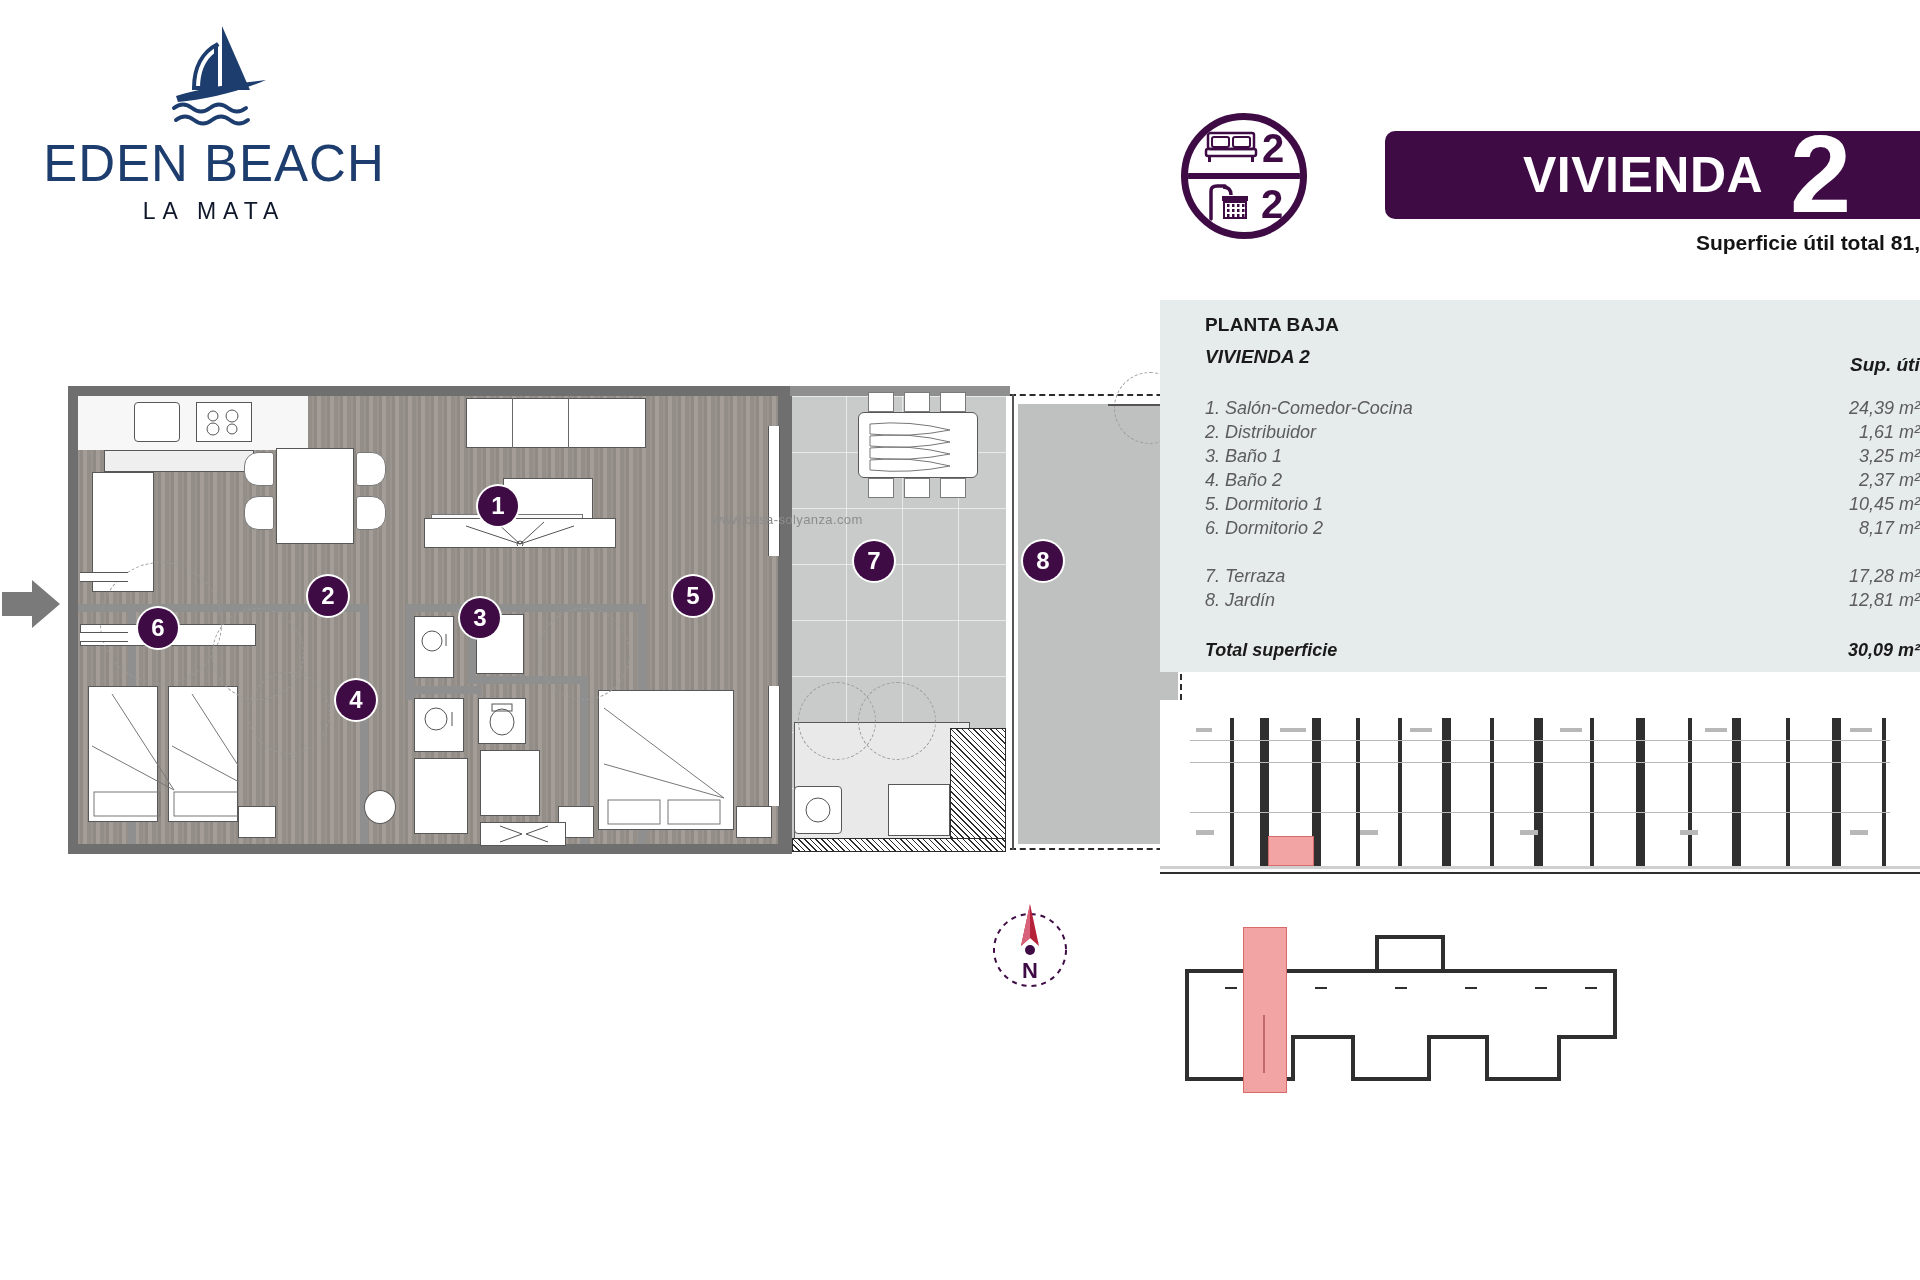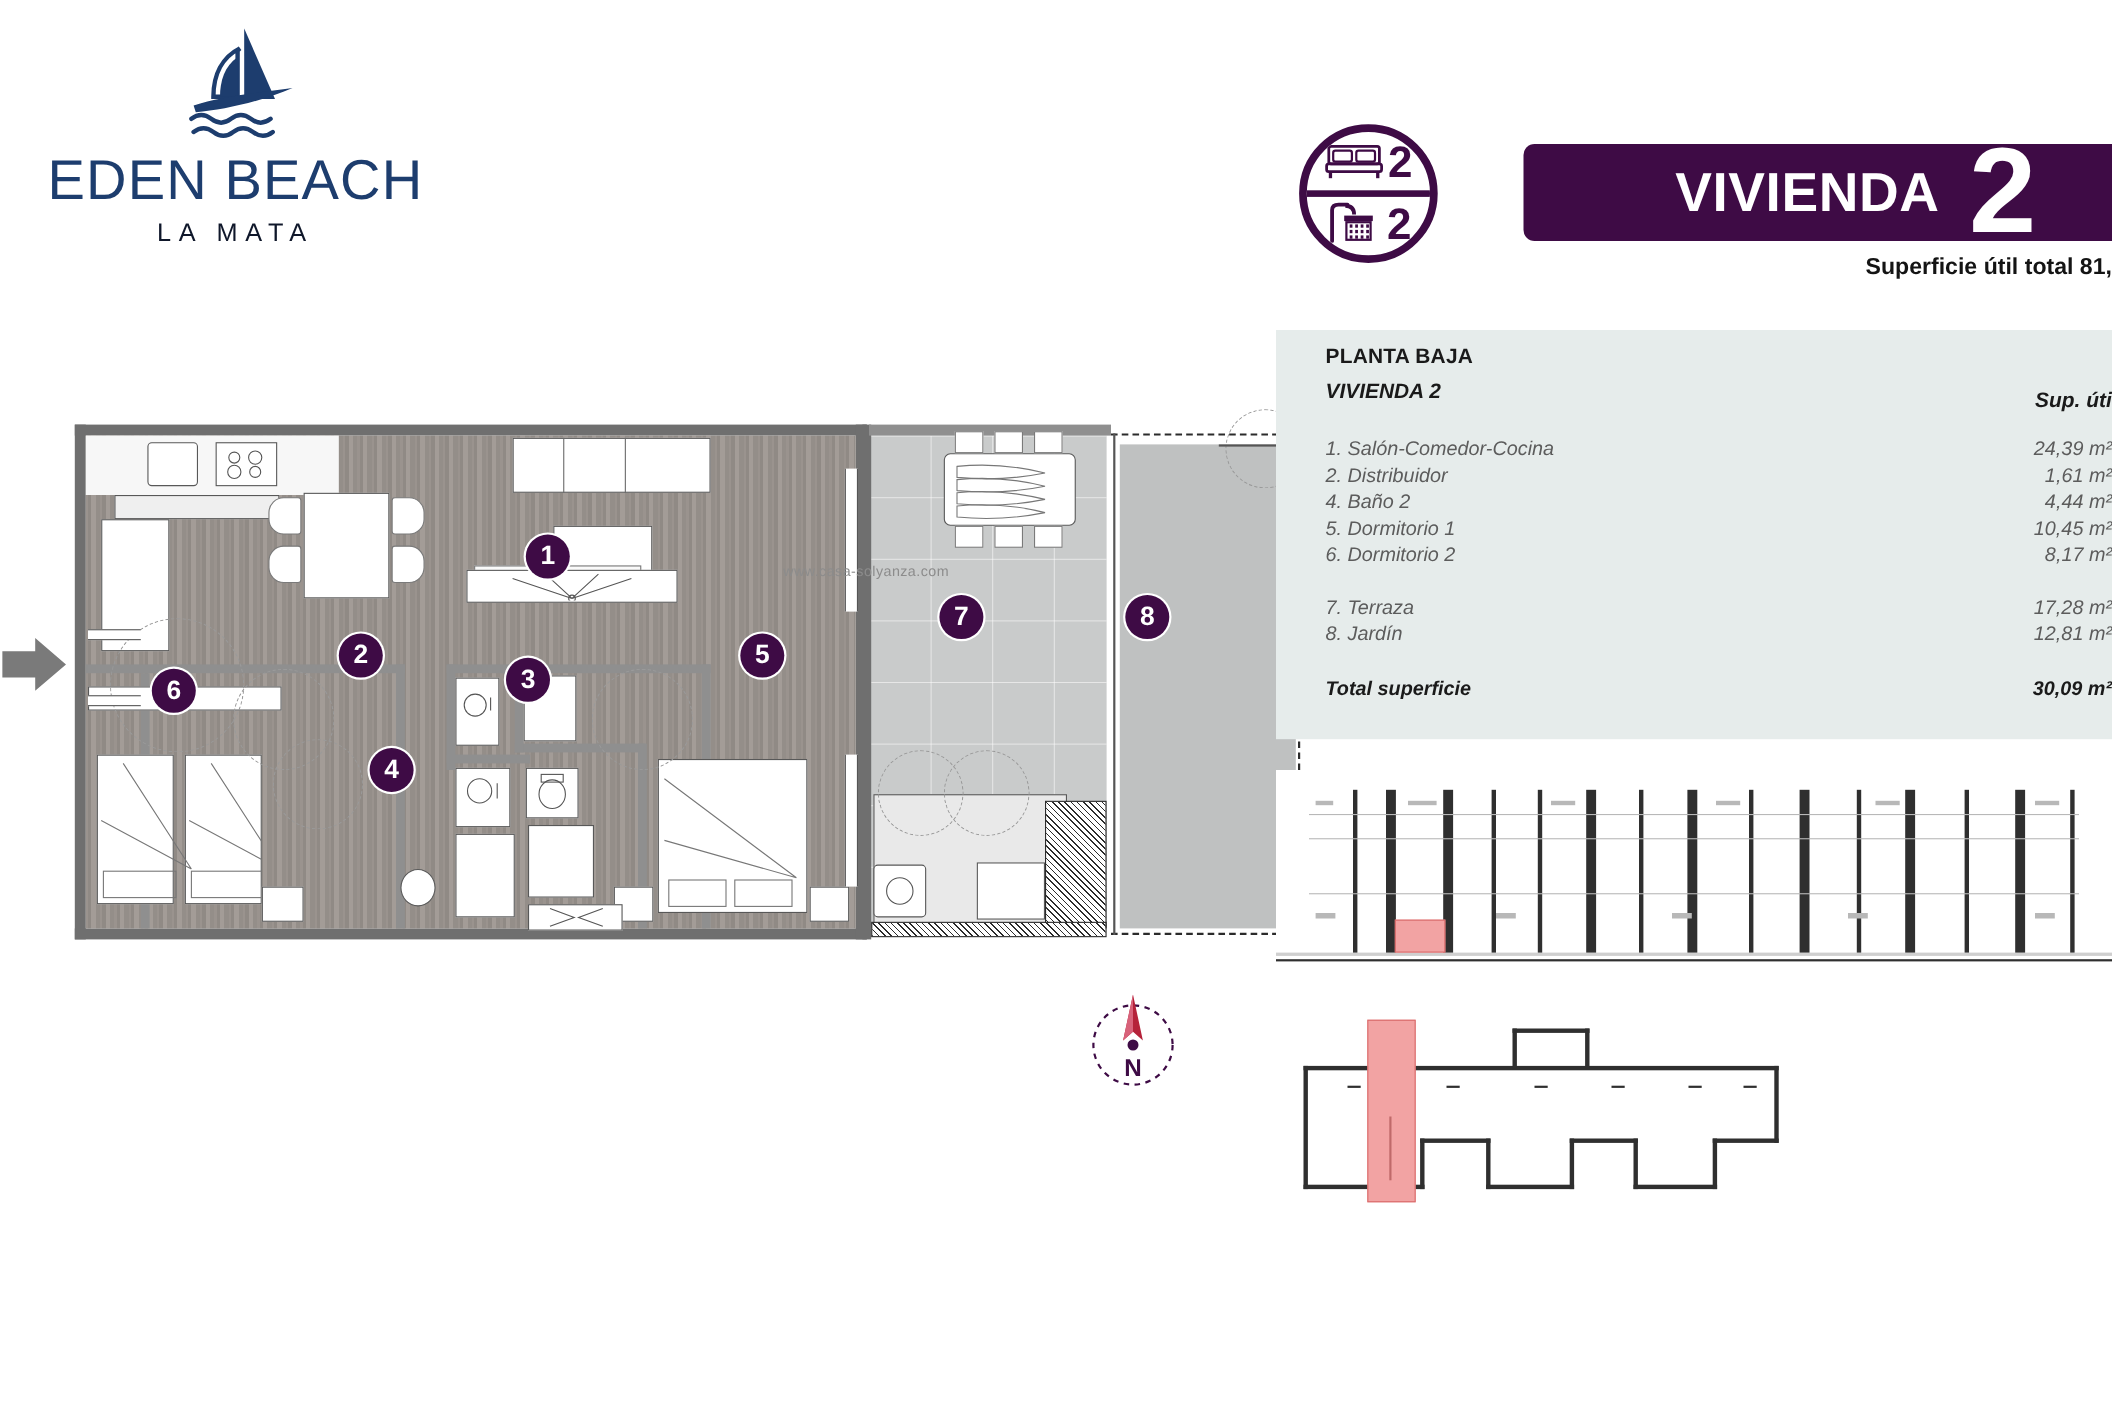--- a/index.html
+++ b/index.html
@@ -385,22 +385,26 @@
       <div class="rows">
         <div class="row">
           <span>1. Salón-Comedor-Cocina</span>
           <span class="val">24,39 m²</span>
         </div>
         <div class="row">
           <span>2. Distribuidor</span>
           <span class="val">1,61 m²</span>
         </div>
         <div class="row">
+          <span>3. Baño 1</span>
+          <span class="val">3,25 m²</span>
+        </div>
+        <div class="row">
           <span>4. Baño 2</span>
-          <span class="val">4,44 m²</span>
+          <span class="val">2,37 m²</span>
         </div>
         <div class="row">
           <span>5. Dormitorio 1</span>
           <span class="val">10,45 m²</span>
         </div>
         <div class="row">
           <span>6. Dormitorio 2</span>
           <span class="val">8,17 m²</span>
         </div>
       </div>

